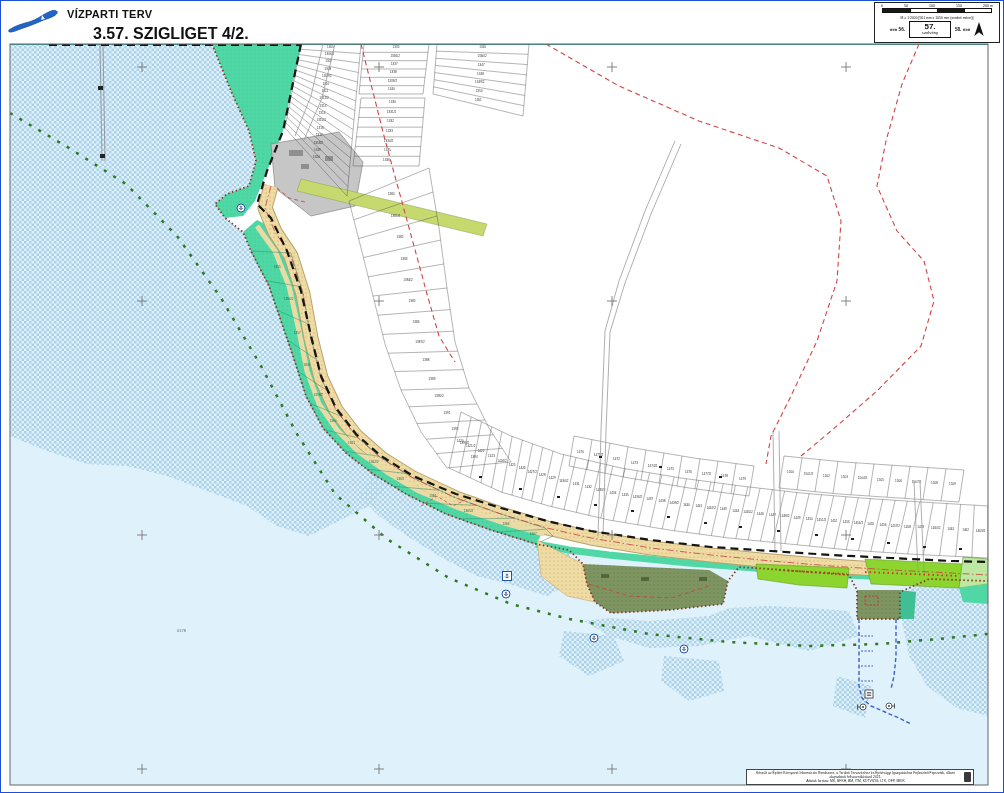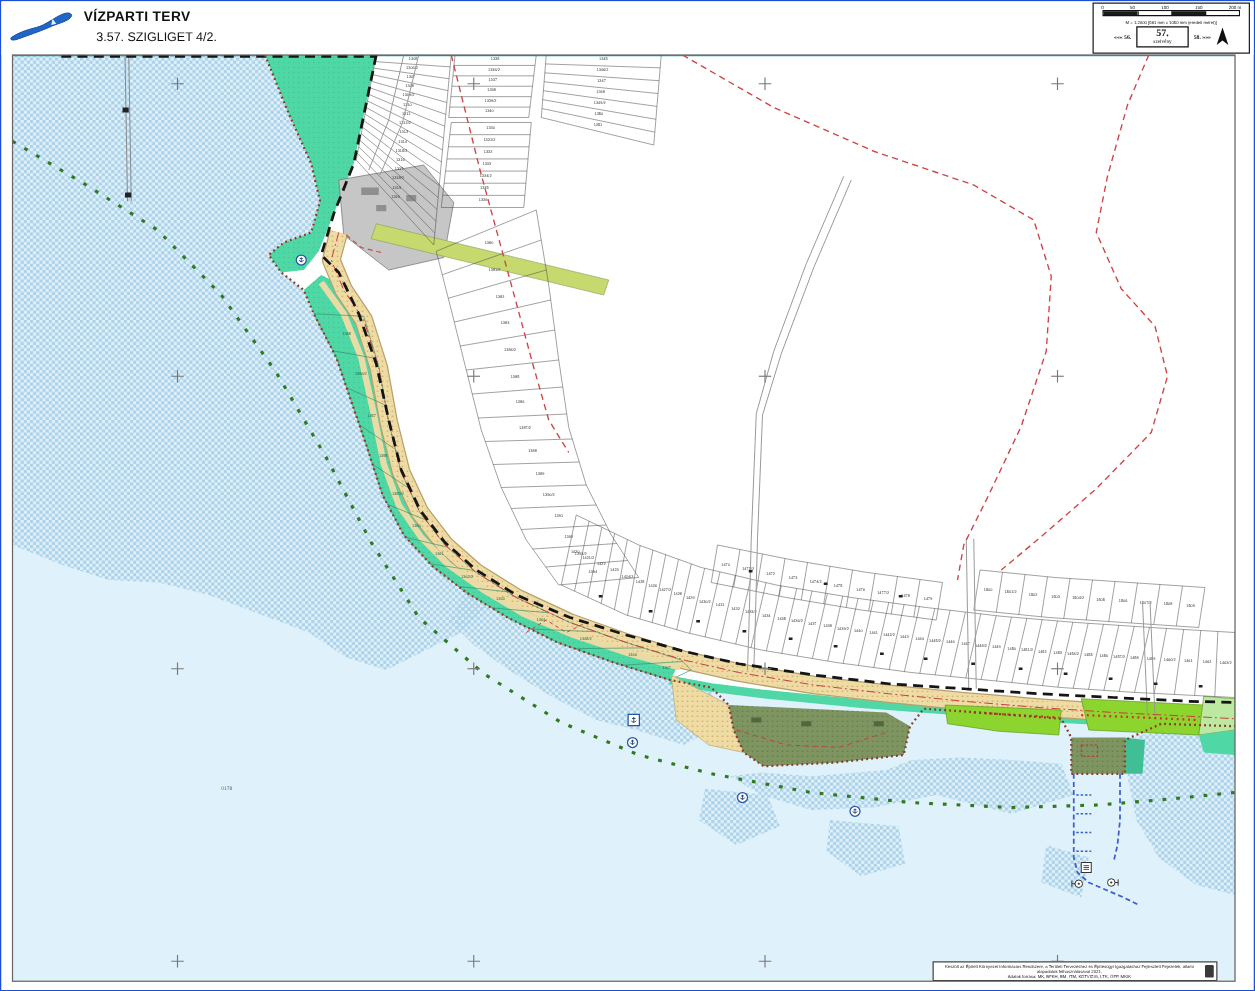--- a/index.html
+++ b/index.html
@@ -1,29 +1,29 @@
 <!DOCTYPE html>
 <html><head>
 <meta charset="utf-8">
 <style>
   html,body{margin:0;padding:0;background:#e8e8e8;font-family:"Liberation Sans",sans-serif;}
   .page{position:relative;width:1004px;height:793px;background:#fff;border:1px solid #1d4ed8;box-sizing:border-box;overflow:hidden;}
   .header{position:absolute;left:0;top:0;width:100%;height:43px;background:#fff;}
   .logo-box{position:absolute;left:4px;top:2px;width:56px;height:38px;}
   .title{position:absolute;left:66px;top:7px;font-size:11px;font-weight:bold;color:#111;letter-spacing:.3px;}
-  .subtitle{position:absolute;left:76px;top:24px;font-size:10px;font-weight:normal;color:#111;}
+  .subtitle{position:absolute;left:92px;top:24px;font-size:16px;font-weight:bold;color:#111;}
   .panel{position:absolute;right:3px;top:1px;width:126px;height:41px;background:#fff;border:1px solid #222;box-sizing:border-box;font-size:4px;color:#111;}
   .scalebar-row{position:relative;height:12px;}
   .scale-labels{display:flex;justify-content:space-between;padding:1px 6px 0 6px;font-size:3.6px;}
   .scale-bar{display:flex;height:3px;margin:0 7px;border:0.5px solid #111;}
   .scale-bar span{flex:1;}
   .sb-d{background:#1a1a1a;}
   .sb-l{background:#fff;border-left:0.5px solid #111;}
   .scale-text{text-align:center;font-size:3.4px;margin-top:1px;white-space:nowrap;}
-  .sheet-row{display:flex;align-items:center;justify-content:center;gap:4px;margin-top:1px;font-family:Liberation Serif, serif;}
+  .sheet-row{display:flex;align-items:center;justify-content:center;gap:4px;margin-top:1px;}
   .sheet-prev,.sheet-next{font-size:4.6px;font-weight:bold;}
   .sheet-box{border:1.6px solid #111;width:40px;height:15px;text-align:center;line-height:1;}
   .sheet-num{font-size:8px;font-weight:bold;margin-top:1px;}
   .sheet-word{font-size:4.2px;}
   .north{width:10px;height:15px;}
   .mapwrap{position:absolute;left:8px;top:35px;width:980px;height:750px;}
   .credits{position:absolute;left:737px;top:733px;width:228px;height:16px;background:#fff;border:0.5px solid #444;box-sizing:border-box;display:flex;align-items:center;padding:1px 2px;gap:2px;}
   .credits .txt{flex:1;font-size:3.4px;line-height:1.25;color:#222;text-align:center;}
   .credits .seal{width:7px;height:10px;background:#3a3a3a;border-radius:1px;}
 </style>

